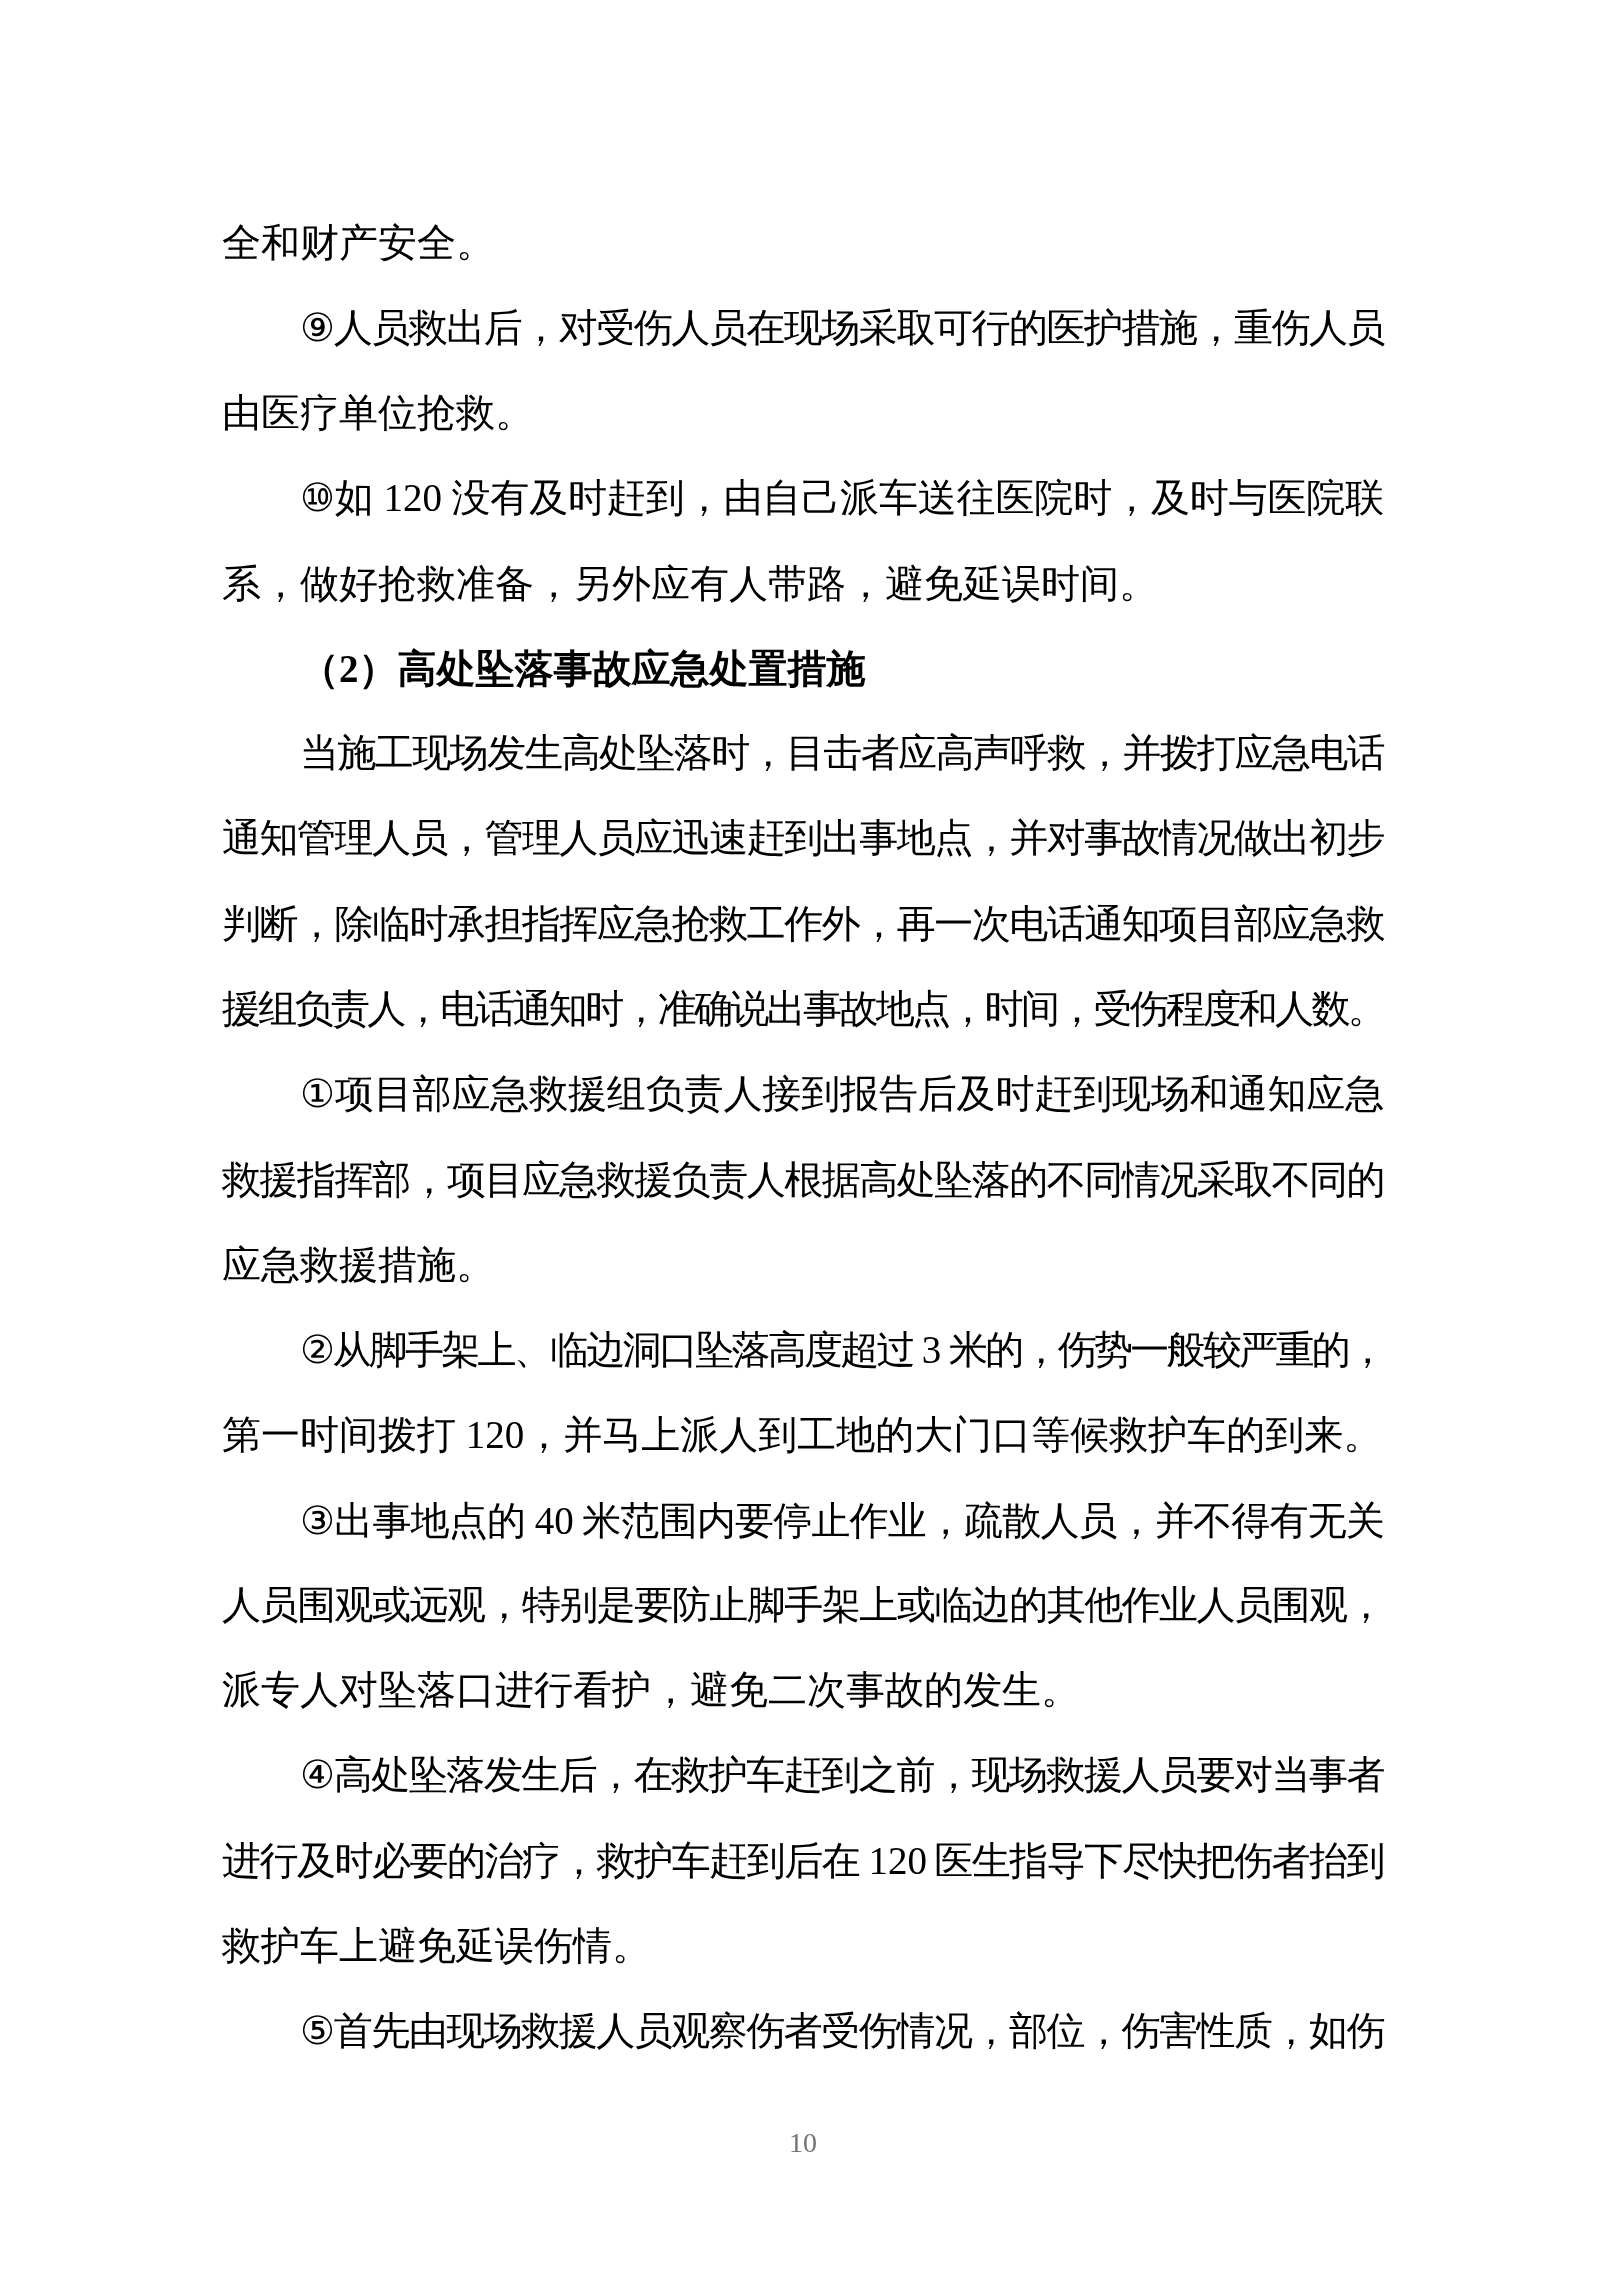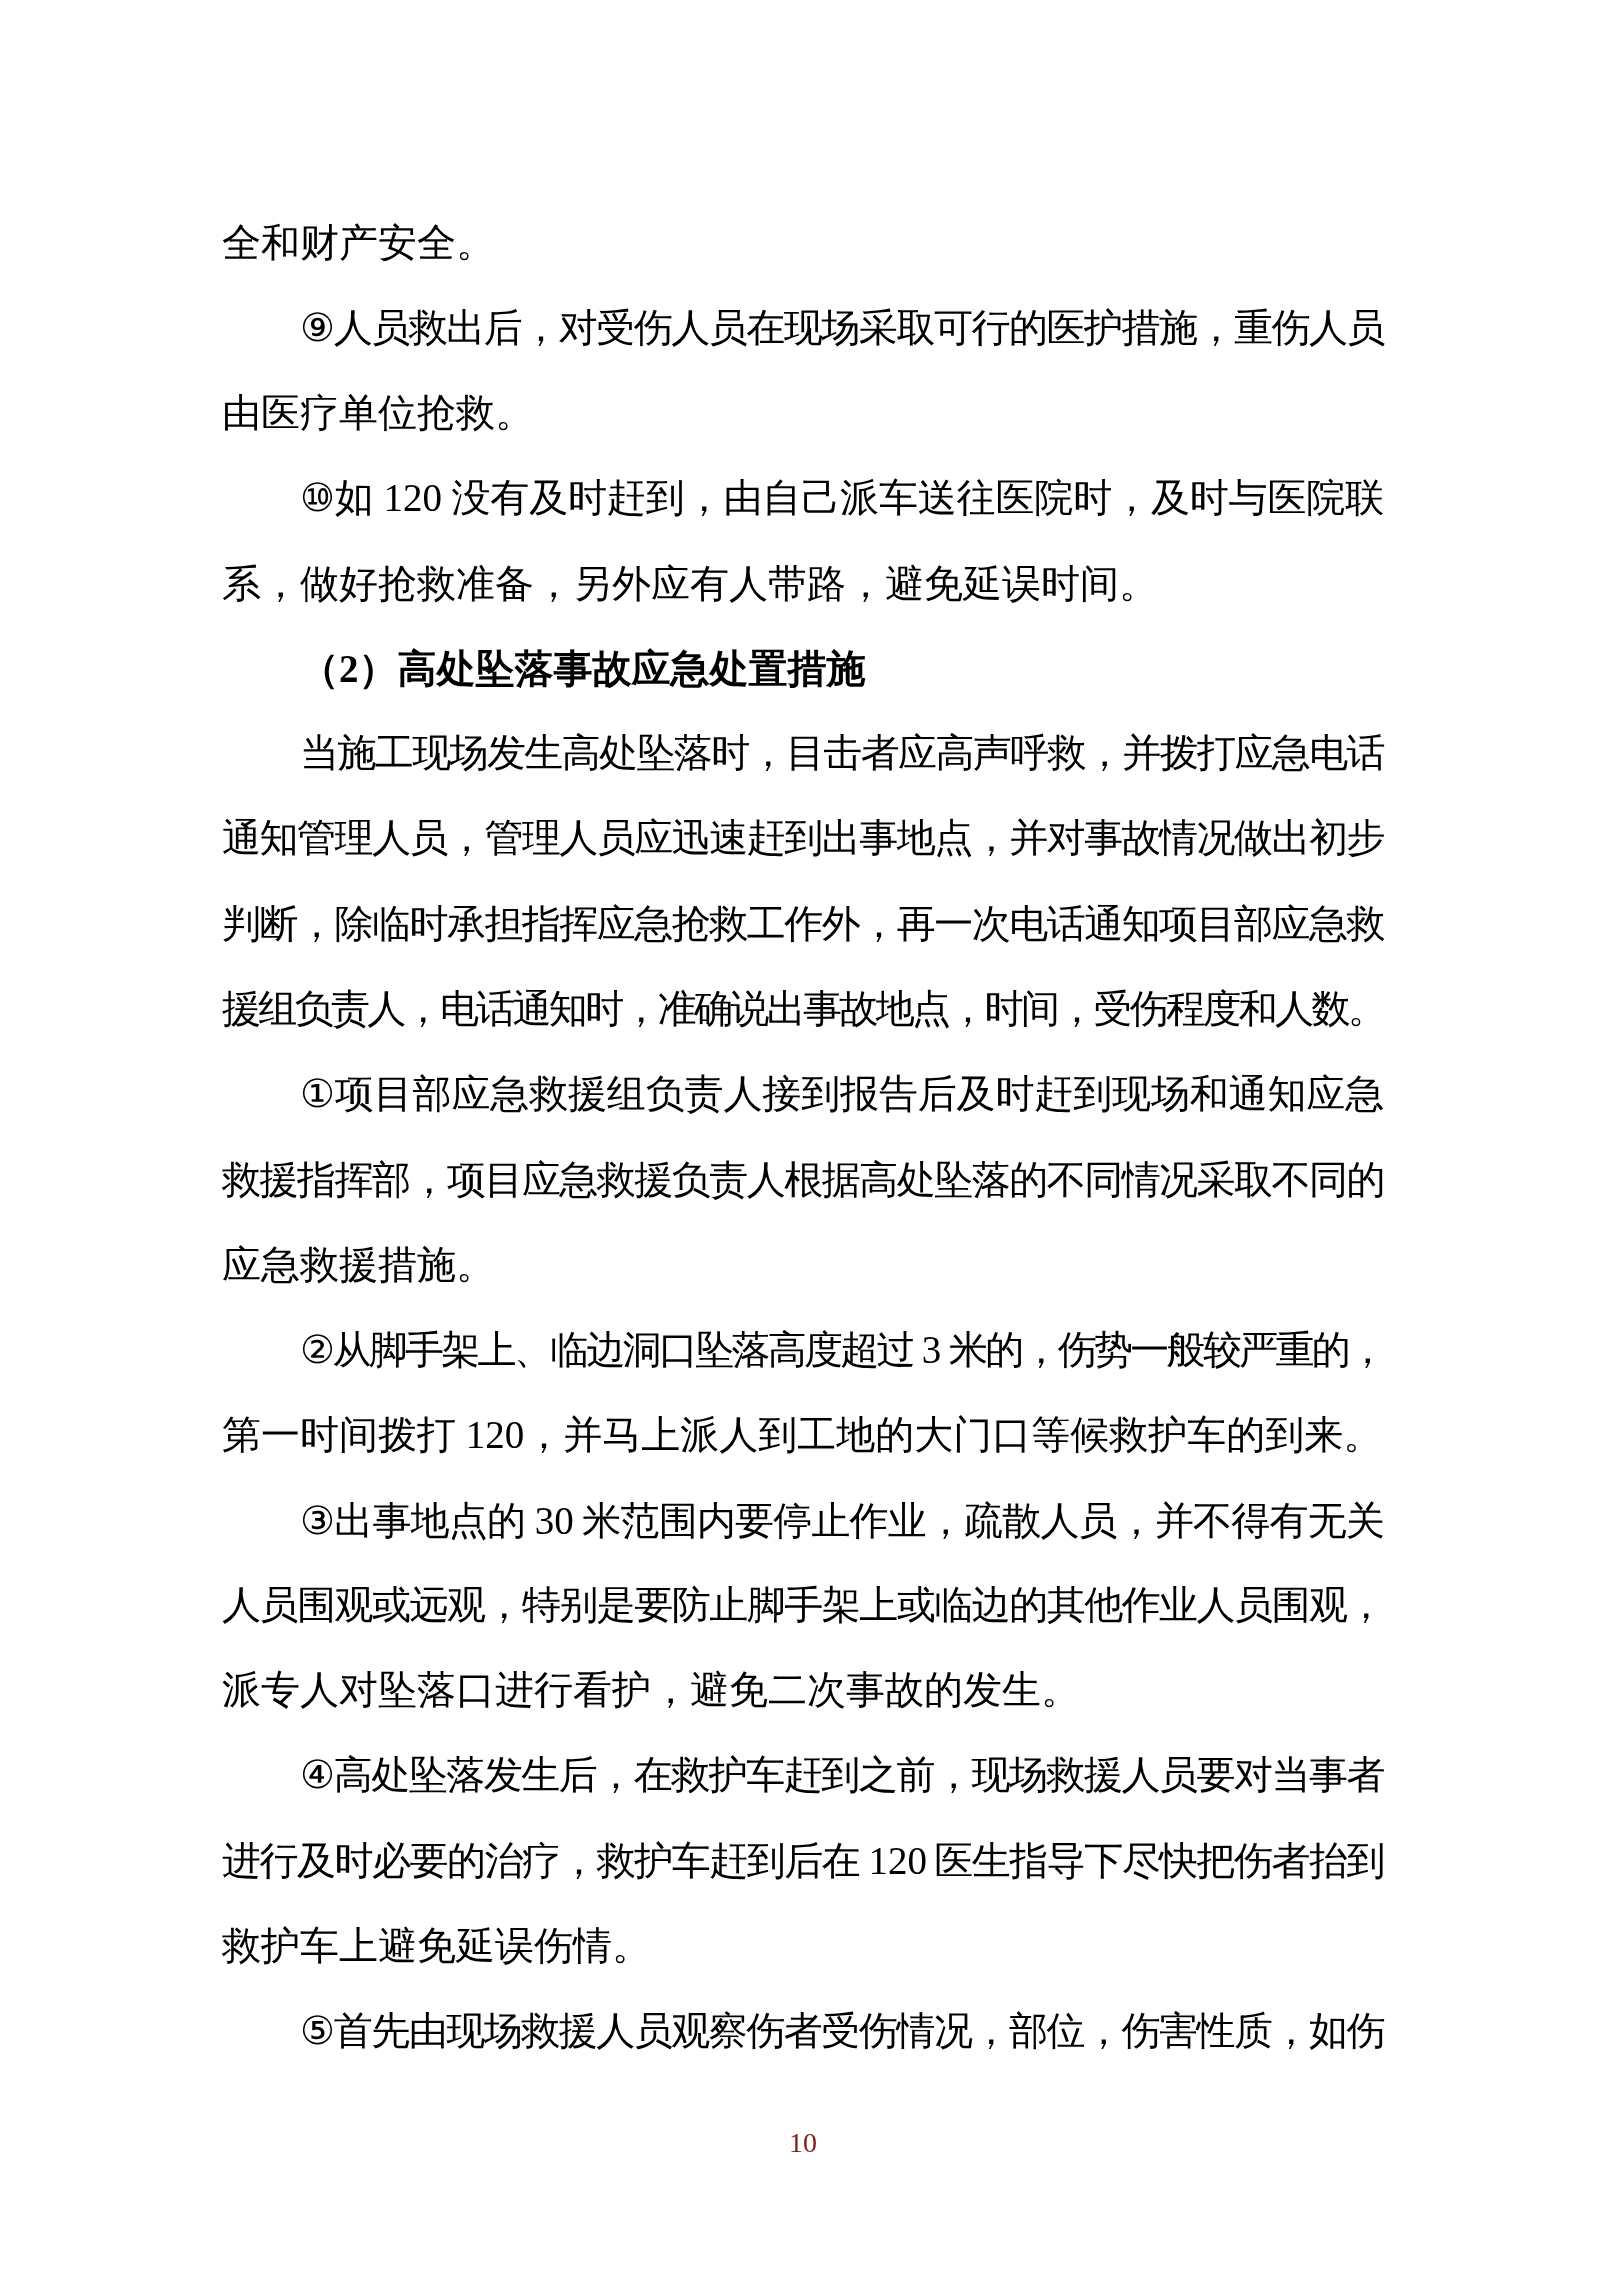--- a/index.html
+++ b/index.html
@@ -38,21 +38,21 @@
     white-space:pre;
   }
   #page-number{
     position:absolute;
     left:222px;
     top:2127px;
     width:1162px;
     text-align:center;
     font-size:28px;
     line-height:31px;
-    color:#7f1d1d;
+    color:#737373;
   }
 </style>
 </head>
 <body>
 
 <div id="page">
   <div id="lines-host">
       <div class="line" style="top: 221px;">
         <span class="tok">全</span>
         <span class="tok">和</span>
@@ -447,21 +447,21 @@
         <span class="tok">。</span>
       </div>
       <div class="line justify indent" style="top: 1499px;">
         <span class="tok">③</span>
         <span class="tok">出</span>
         <span class="tok">事</span>
         <span class="tok">地</span>
         <span class="tok">点</span>
         <span class="tok">的</span>
         <span class="tok"> </span>
-        <span class="tok">30</span>
+        <span class="tok">40</span>
         <span class="tok"> </span>
         <span class="tok">米</span>
         <span class="tok">范</span>
         <span class="tok">围</span>
         <span class="tok">内</span>
         <span class="tok">要</span>
         <span class="tok">停</span>
         <span class="tok">止</span>
         <span class="tok">作</span>
         <span class="tok">业</span>

